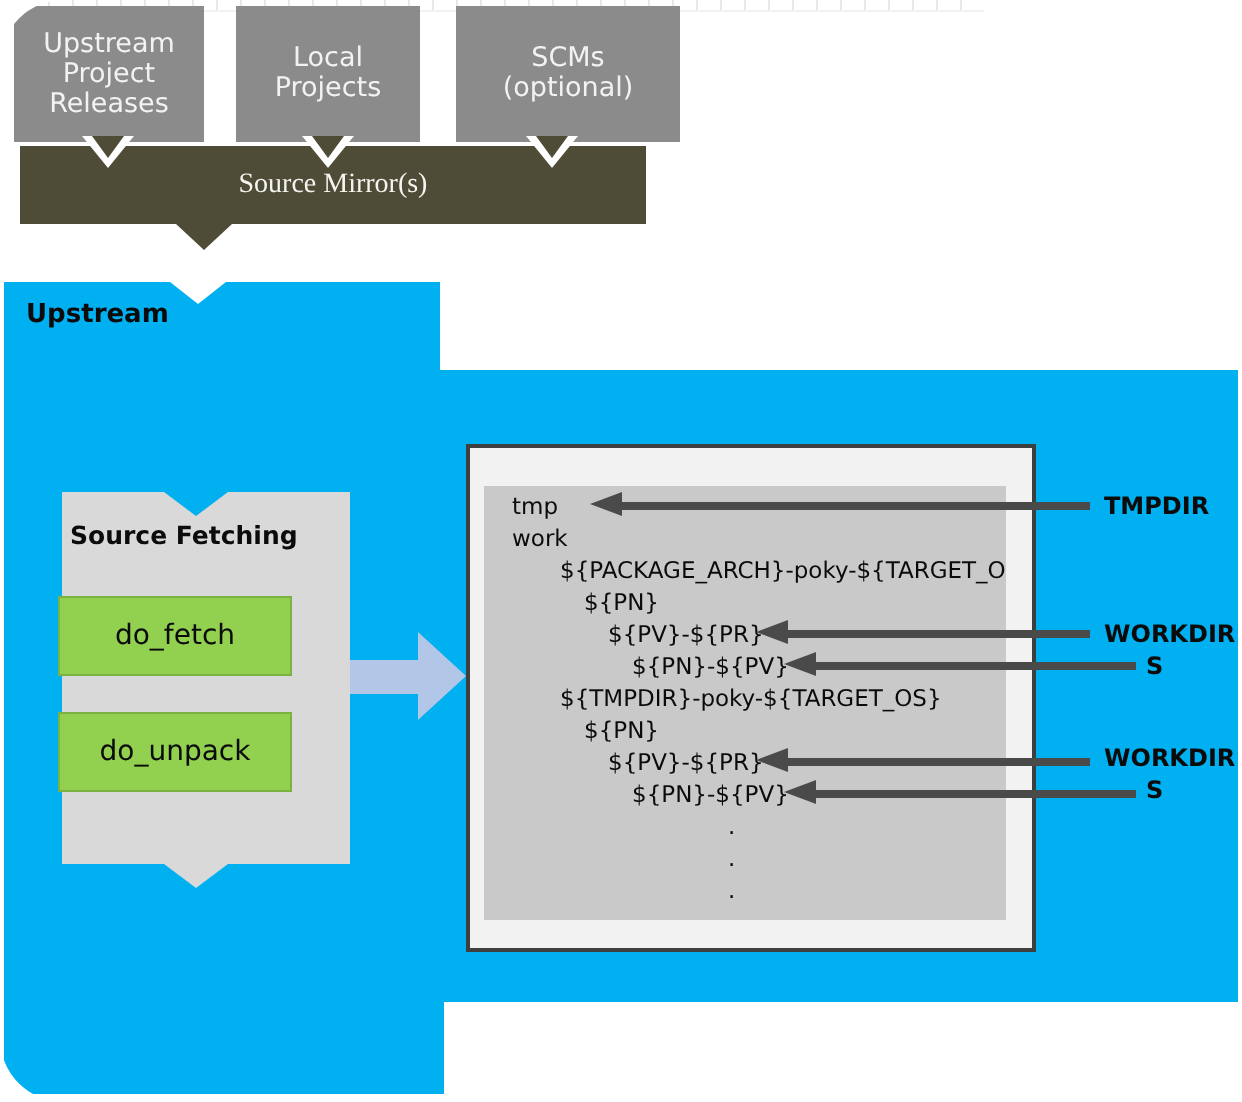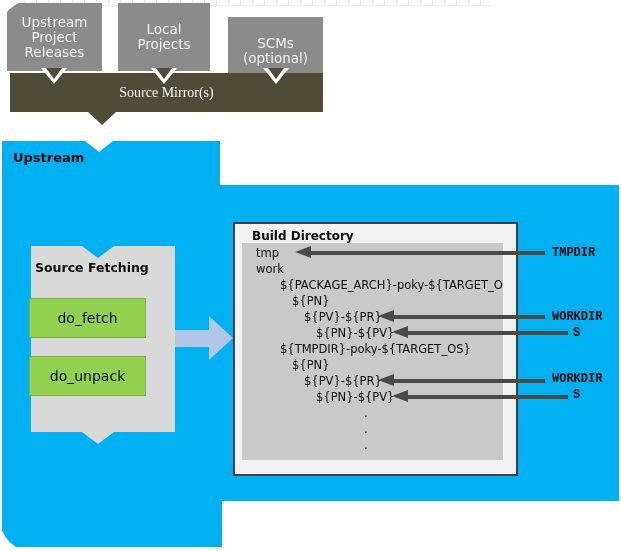--- a/index.html
+++ b/index.html
@@ -24,21 +24,21 @@
     border-bottom:1px solid #efefef;opacity:.8;
   }
   
   .topbox{
     position:absolute;top:3px;height:68px;background:var(--graybox,#8b8b8b);
     color:#f2f2f2;display:flex;align-items:center;justify-content:center;text-align:center;
     font-size:13.5px;line-height:15px;white-space:pre-line;
   }
   .topbox.upstream{left:7px;width:95px;}
   .topbox.local{left:118px;width:92px;}
-  .topbox.scms{left:228px;width:95px;margin-top:14px;}
+  .topbox.scms{left:228px;width:112px;}
   
   .mirrorbar{
     position:absolute;left:10px;top:73px;width:313px;height:39px;background:var(--olive,#4e4b37);
     color:#f5f5f0;display:flex;align-items:center;justify-content:center;font-size:14px;font-family:Liberation Serif, serif;
   }
   
   .tail-outer{position:absolute;top:68px;width:0;height:0;border-left:13px solid transparent;border-right:13px solid transparent;border-top:16px solid #ffffff;}
   .tail-inner{position:absolute;top:68px;width:0;height:0;border-left:8px solid transparent;border-right:8px solid transparent;border-top:11px solid var(--olive,#4e4b37);}
   .tail-outer.t1{left:41px;} .tail-inner.t1{left:46px;}
   .tail-outer.t2{left:151px;} .tail-inner.t2{left:156px;}
@@ -75,21 +75,21 @@
   
   .rarrow{position:absolute;height:13px;}
   .rarrow .shaft{position:absolute;left:12px;right:0;top:4.5px;height:4px;background:var(--arrowdark,#4a4a4a);}
   .rarrow .head{position:absolute;left:0;top:0;width:0;height:0;border-top:6.5px solid transparent;border-bottom:6.5px solid transparent;border-right:16px solid var(--arrowdark,#4a4a4a);}
   .arr-tmpdir{left:295px;top:246px;width:250px;}
   .arr-workdir1{left:378px;top:310px;width:167px;}
   .arr-s1{left:392px;top:326px;width:176px;}
   .arr-workdir2{left:378px;top:374px;width:167px;}
   .arr-s2{left:392px;top:390px;width:176px;}
   
-  .ann{position:absolute;font-size:12px;font-weight:600;color:#0b0b0b;font-family:Liberation Mono, monospace;}
+  .ann{position:absolute;font-size:12px;font-weight:600;color:#0b0b0b;}
   .lbl-tmpdir{left:552px;top:246px;}
   .lbl-workdir1{left:552px;top:310px;}
   .lbl-s1{left:573px;top:326px;}
   .lbl-workdir2{left:552px;top:372px;}
   .lbl-s2{left:573px;top:388px;}
 </style>
 </head>
 <body>
 
 <div id="stage">
@@ -125,21 +125,20 @@
   <div class="sf-notch"></div>
   <div class="sf-tail"></div>
   <div class="sf-title">Source Fetching</div>
   <div class="task-box fetch">do_fetch</div>
   <div class="task-box unpack">do_unpack</div>
 
   <div class="flow-shaft"></div>
   <div class="flow-head"></div>
 
   <div class="bd-box">
-    <div class="bd-title">Build Directory</div>
     <div class="bd-panel">
       <div class="dir-tree" id="dir-tree">
           <div class="dir-line" style="padding-left: 14px;">tmp</div>
           <div class="dir-line" style="padding-left: 14px;">work</div>
           <div class="dir-line" style="padding-left: 38px;">${PACKAGE_ARCH}-poky-${TARGET_OS}</div>
           <div class="dir-line" style="padding-left: 50px;">${PN}</div>
           <div class="dir-line" style="padding-left: 62px;">${PV}-${PR}</div>
           <div class="dir-line" style="padding-left: 74px;">${PN}-${PV}</div>
           <div class="dir-line" style="padding-left: 38px;">${TMPDIR}-poky-${TARGET_OS}</div>
           <div class="dir-line" style="padding-left: 50px;">${PN}</div>

